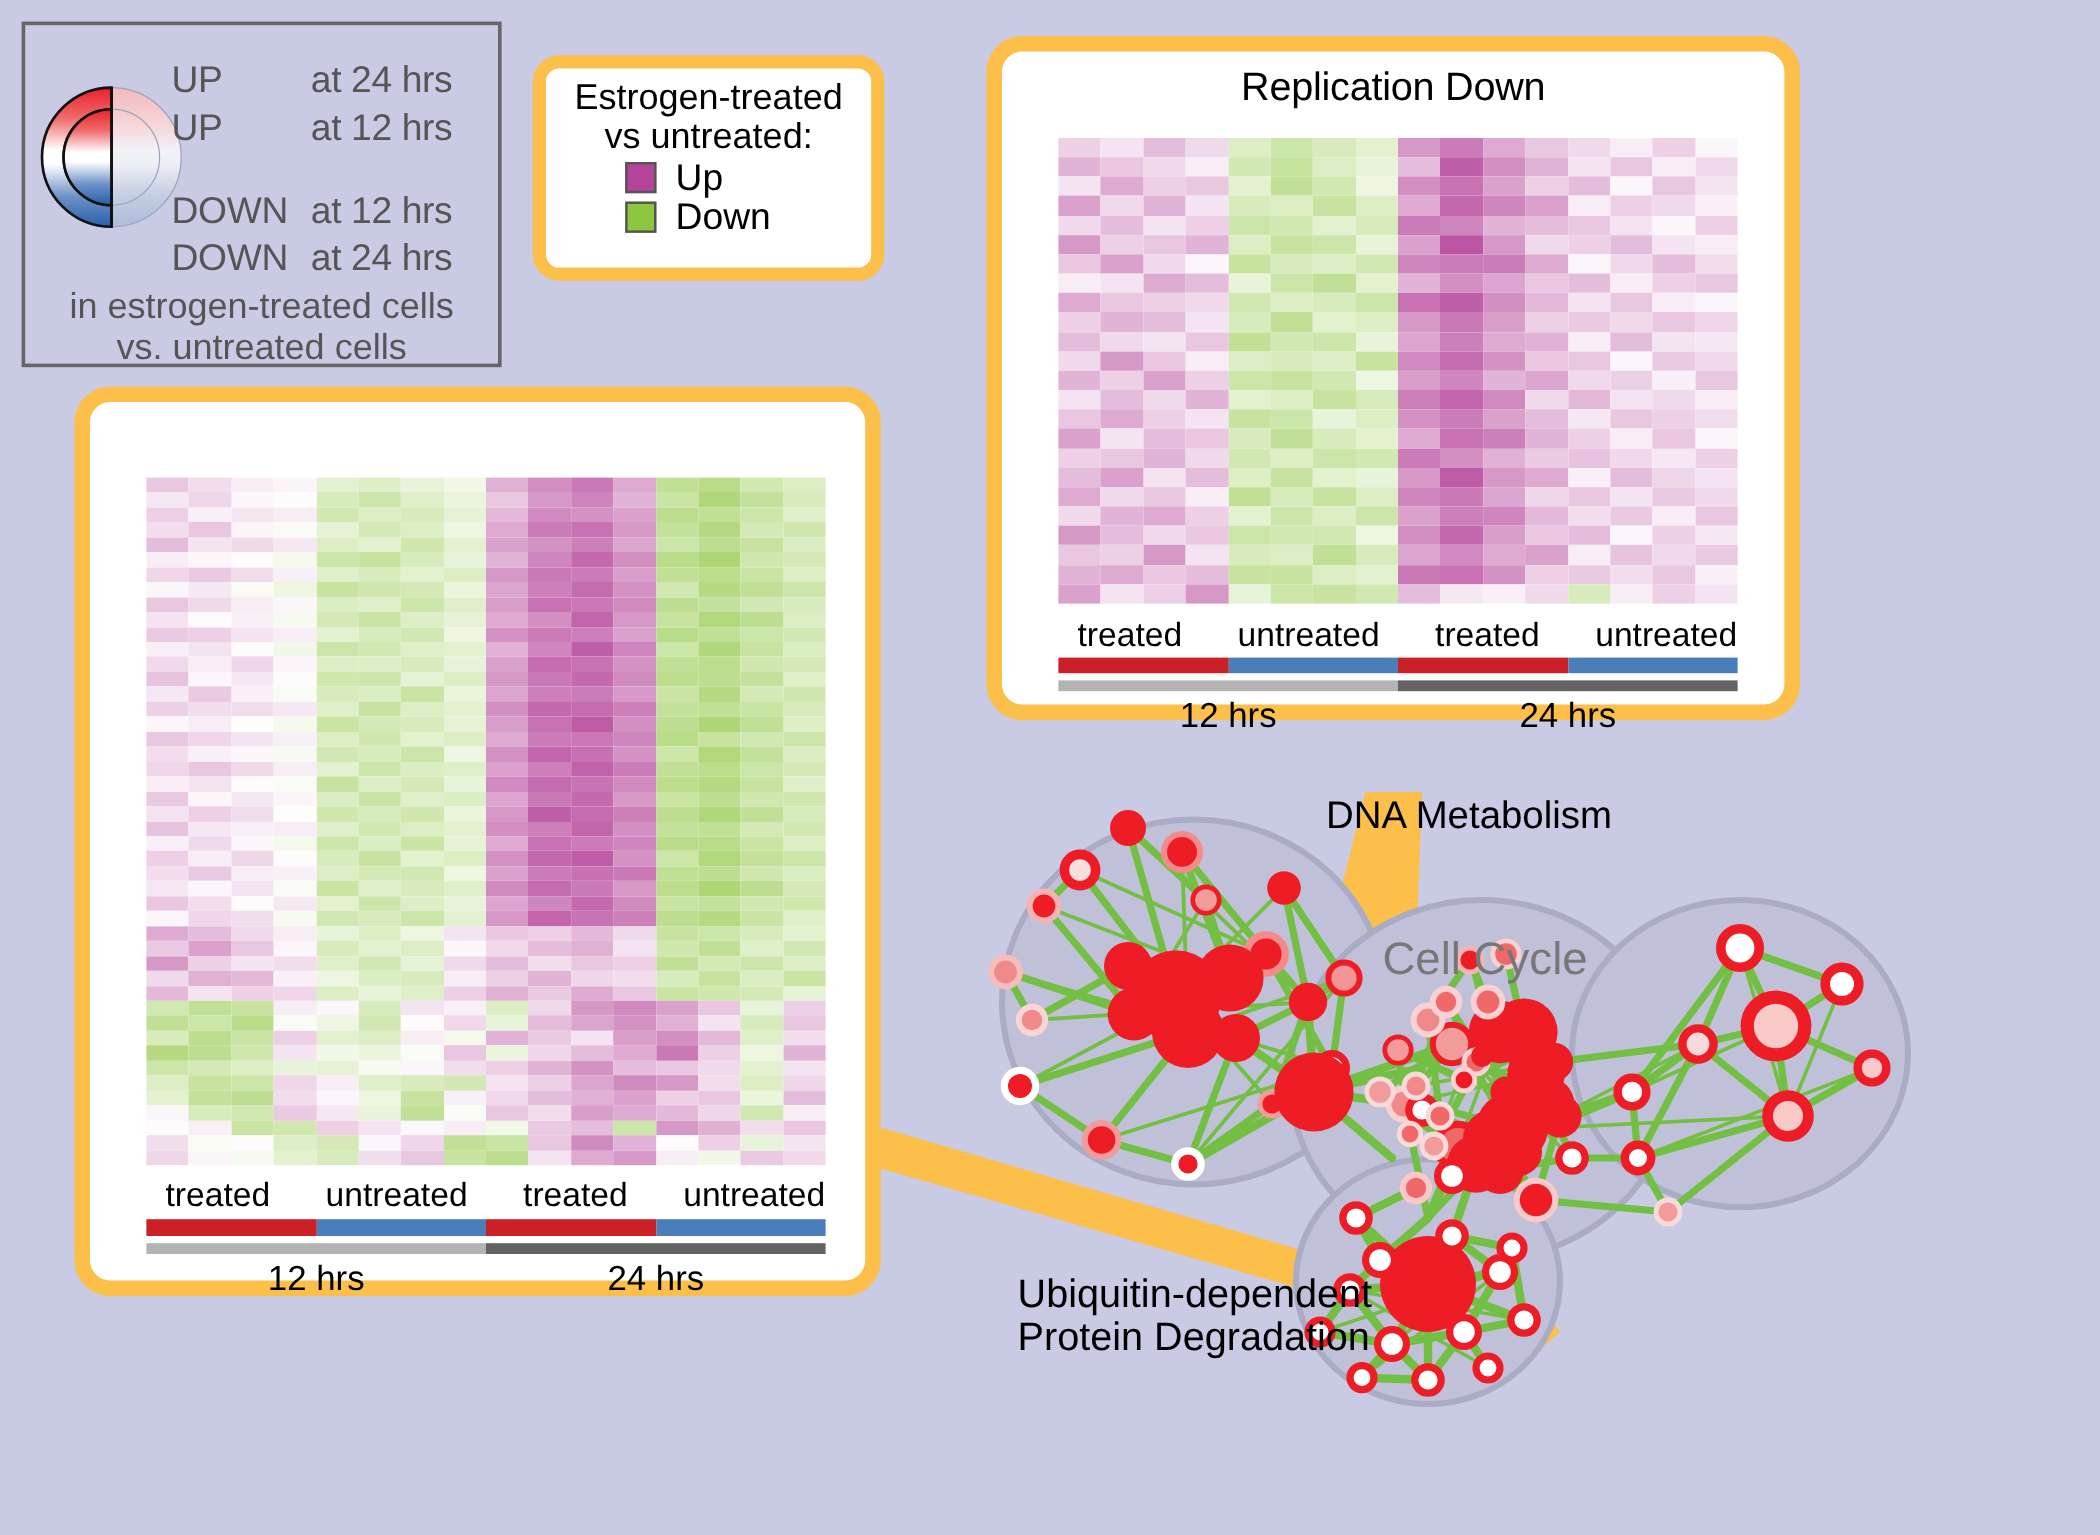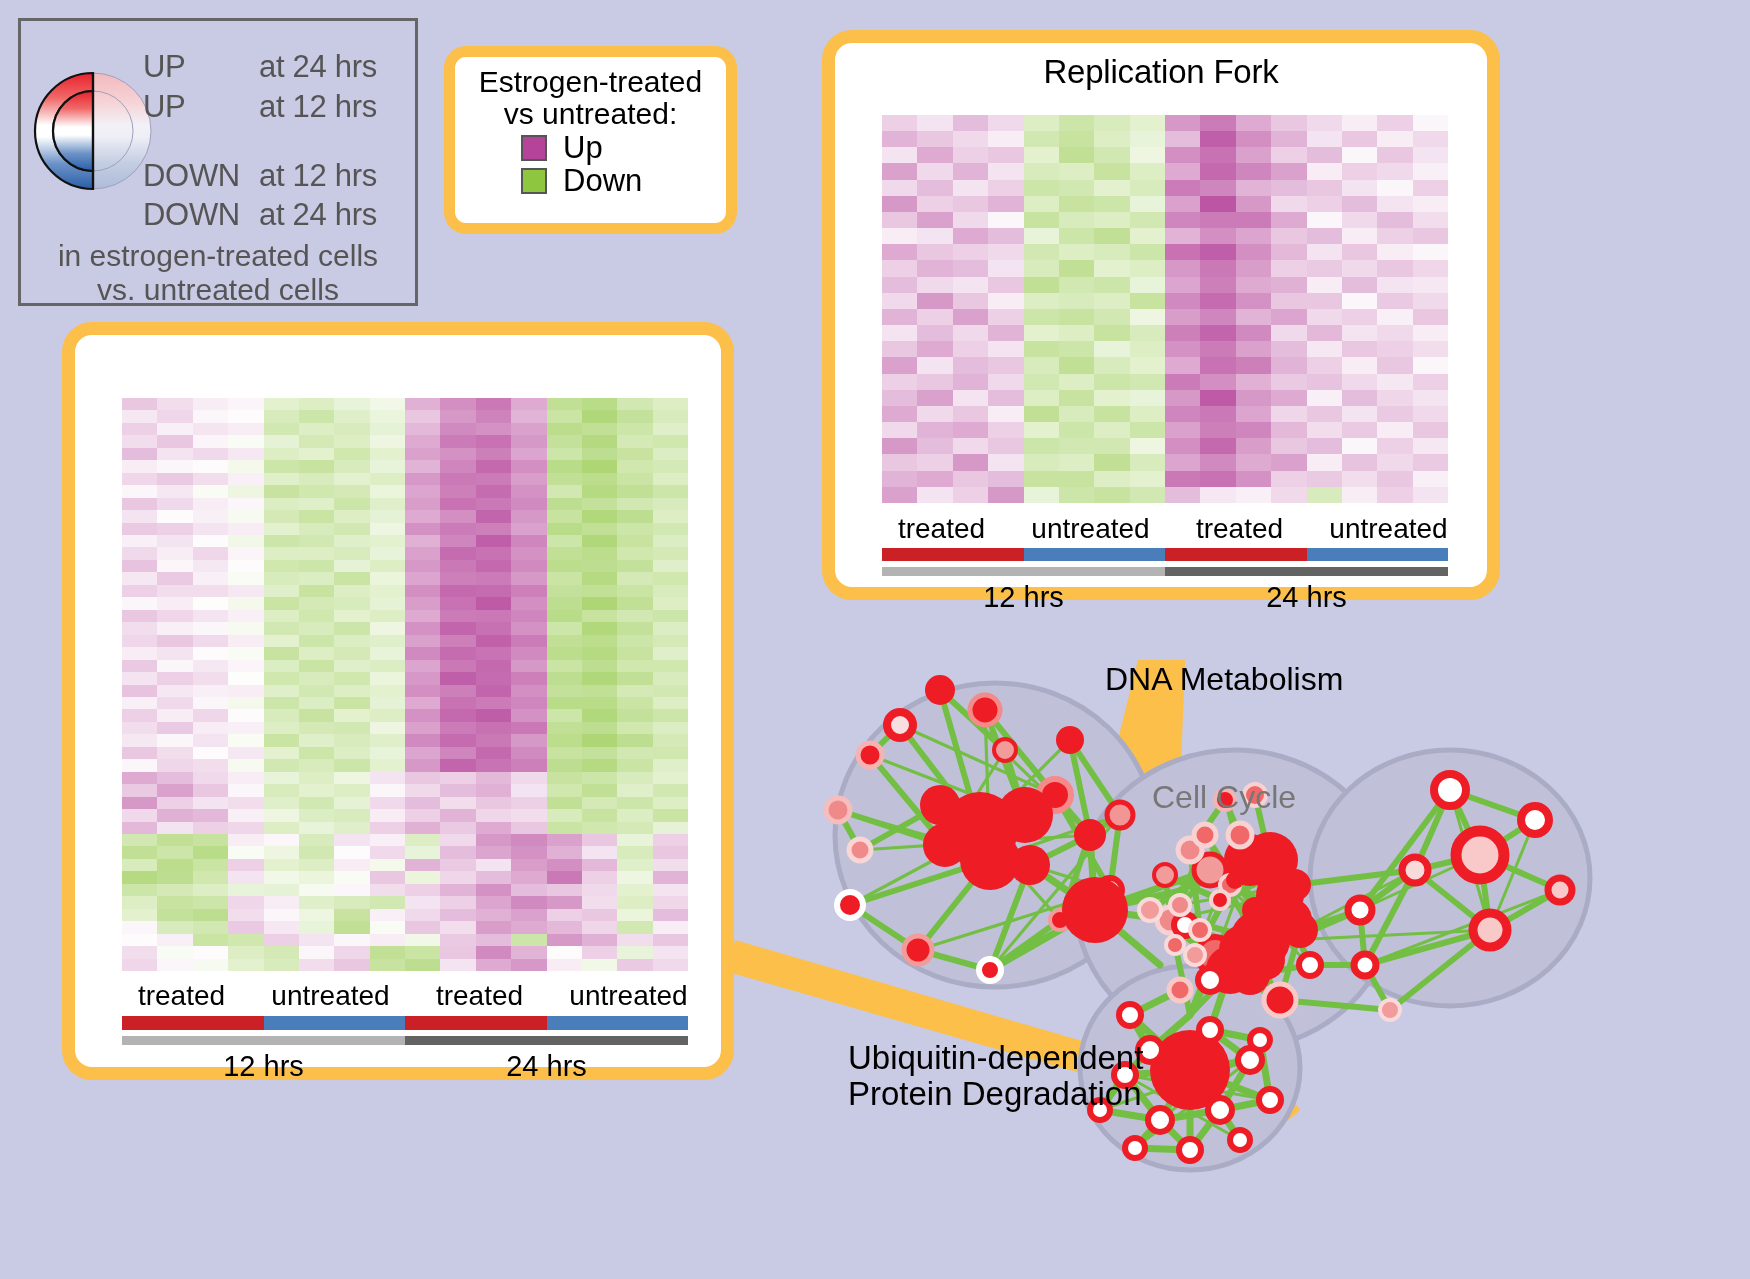--- a/index.html
+++ b/index.html
@@ -46,21 +46,21 @@
   .bar{position:absolute;display:flex;}
   .bar div{height:100%;}
   .timelabels{position:absolute;display:flex;}
   .timelabels span{flex:1;text-align:center;font-size:29px;color:#000;}
 
   
   #network{left:790px;top:620px;width:950px;height:650px;}
 
   .netlabel{position:absolute;white-space:nowrap;line-height:1.1;}
   #lbl-dna{font-size:32px;color:#000;}
-  #lbl-cc{font-size:32px;color:#777;}
+  #lbl-cc{font-size:38px;color:#777;}
   #lbl-mt{font-size:31px;color:#777;text-align:right;}
   #lbl-ub{font-size:33px;color:#000;}
 </style>
 </head>
 <body>
 
 <div id="colorkey" class="abs">
   <svg class="keysvg" width="120" height="200" viewBox="0 0 120 200">
     <defs>
       <linearGradient id="gradOuter" x1="0" y1="0" x2="0" y2="1">
@@ -421,28 +421,28 @@
       <circle cx="310" cy="490" r="10" fill="#ffffff" stroke="#ee1c25" stroke-width="6"></circle>
       <circle cx="400" cy="530" r="11" fill="#ffffff" stroke="#ee1c25" stroke-width="6"></circle>
       <circle cx="450" cy="520" r="10" fill="#ffffff" stroke="#ee1c25" stroke-width="6"></circle>
       <circle cx="345" cy="528" r="10" fill="#ffffff" stroke="#ee1c25" stroke-width="6"></circle>
       <circle cx="390" cy="370" r="11" fill="#f06868" stroke="#f9c9c9" stroke-width="5"></circle>
     </g>
   </svg>
 
   <div class="netlabel" id="lbl-dna" style="left:315px;top:42px;">DNA Metabolism</div>
   <div class="netlabel" id="lbl-cc" style="left:362px;top:160px;">Cell Cycle</div>
-  <div class="netlabel" id="lbl-ub" style="left:58px;top:420px;">
+  <div class="netlabel" id="lbl-ub" style="left:58px;top:440px;">
     <div>Ubiquitin-dependent</div>
     <div>Protein Degradation</div>
   </div>
 </div>
 
 <div class="panel" id="panel-rf" style="left:822px;top:30px;width:678px;height:570px;">
-  <div class="panel-title">Replication Fork</div>
+  <div class="panel-title">Replication Down</div>
 
   <div class="hm" id="hm-rf" style="left: 47px; top: 72px; width: 566px; height: 388px; grid-template-columns: repeat(16, 1fr); grid-template-rows: repeat(24, 1fr);">
       <div style="background:rgb(237,208,230)"></div>
       <div style="background:rgb(244,227,240)"></div>
       <div style="background:rgb(229,189,220)"></div>
       <div style="background:rgb(240,217,235)"></div>
       <div style="background:rgb(221,238,197)"></div>
       <div style="background:rgb(204,229,169)"></div>
       <div style="background:rgb(215,235,188)"></div>
       <div style="background:rgb(227,241,207)"></div>

